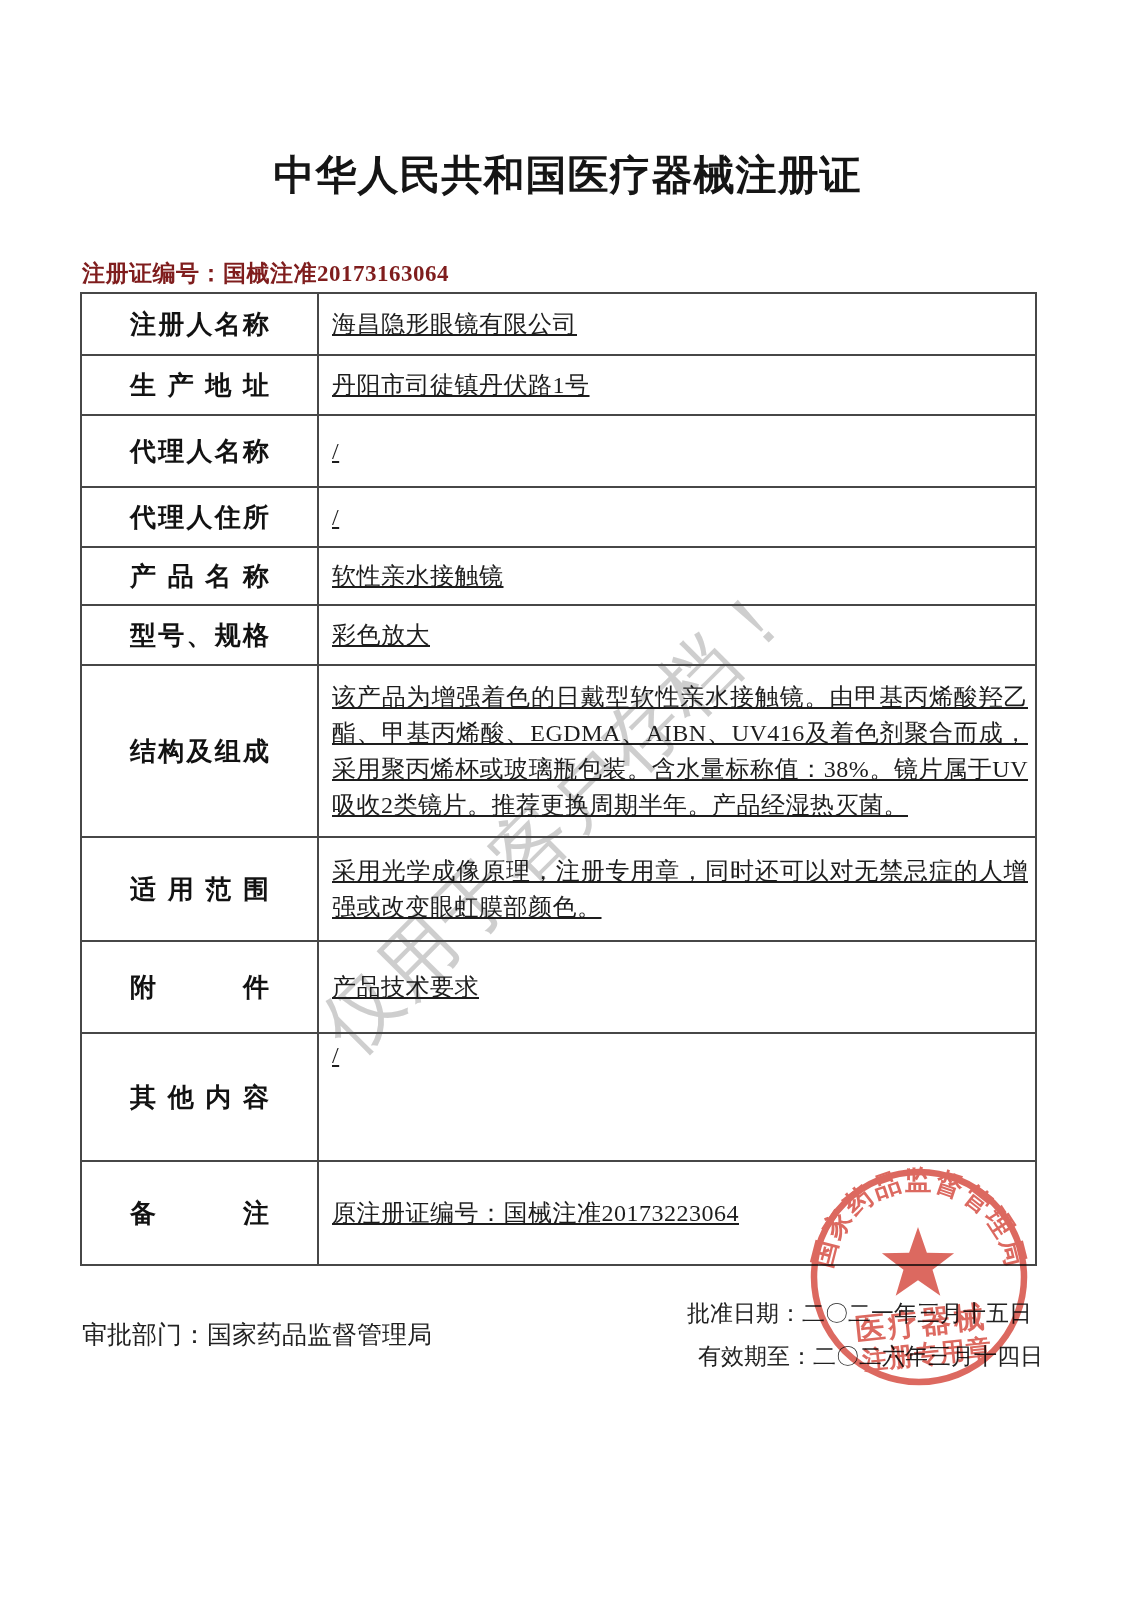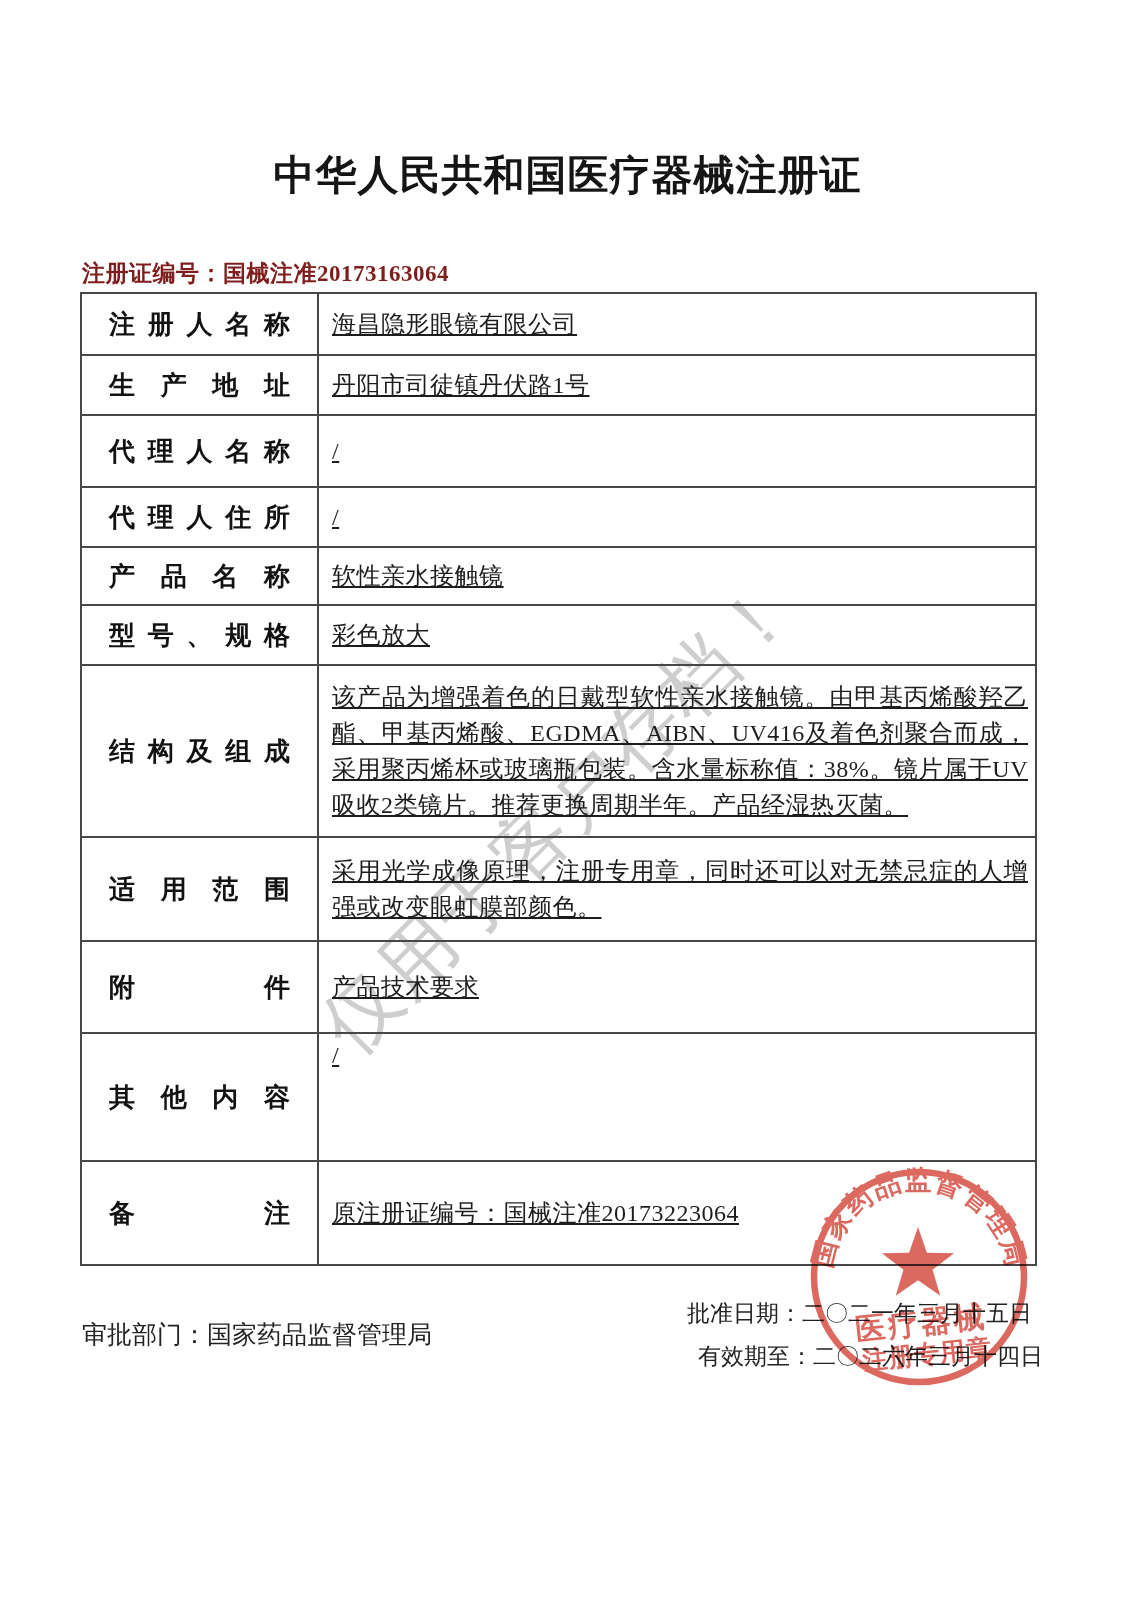--- a/index.html
+++ b/index.html
@@ -62,21 +62,21 @@
     border-collapse: collapse;
     table-layout: fixed;
     z-index: 2;
     background: transparent;
   }
   table.cert-table td {
     border: 2px solid #474747;
     background: transparent;
     vertical-align: middle;
   }
-  td.label { width: 237px; padding: 0 27px; }
+  td.label { width: 237px; padding: 0 48px; }
   td.label .lbl {
     font-weight: 700;
     font-size: 26px;
     color: #121212;
     text-align: justify;
     text-align-last: justify;
     width: 100%;
   }
   td.value {
     font-size: 24px;

